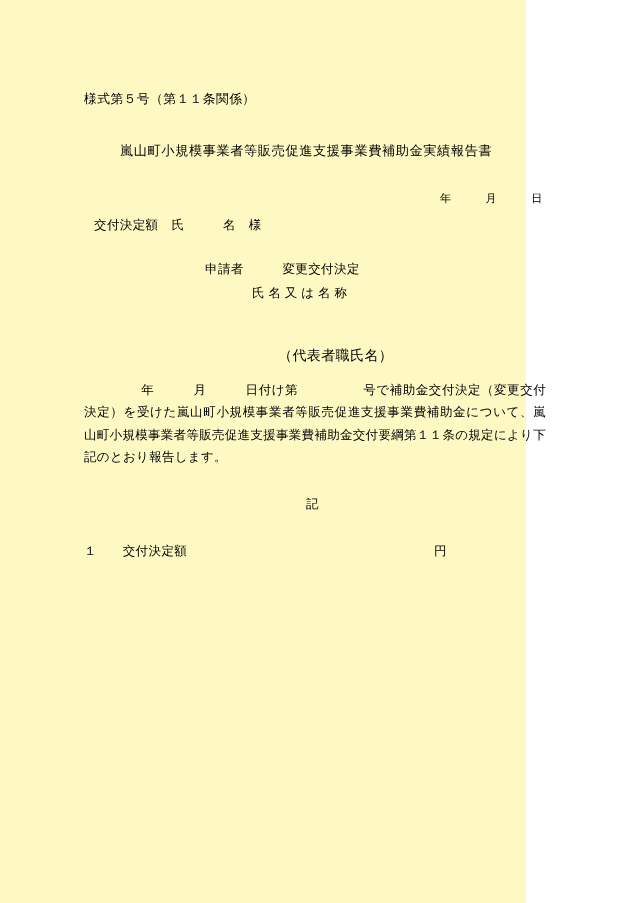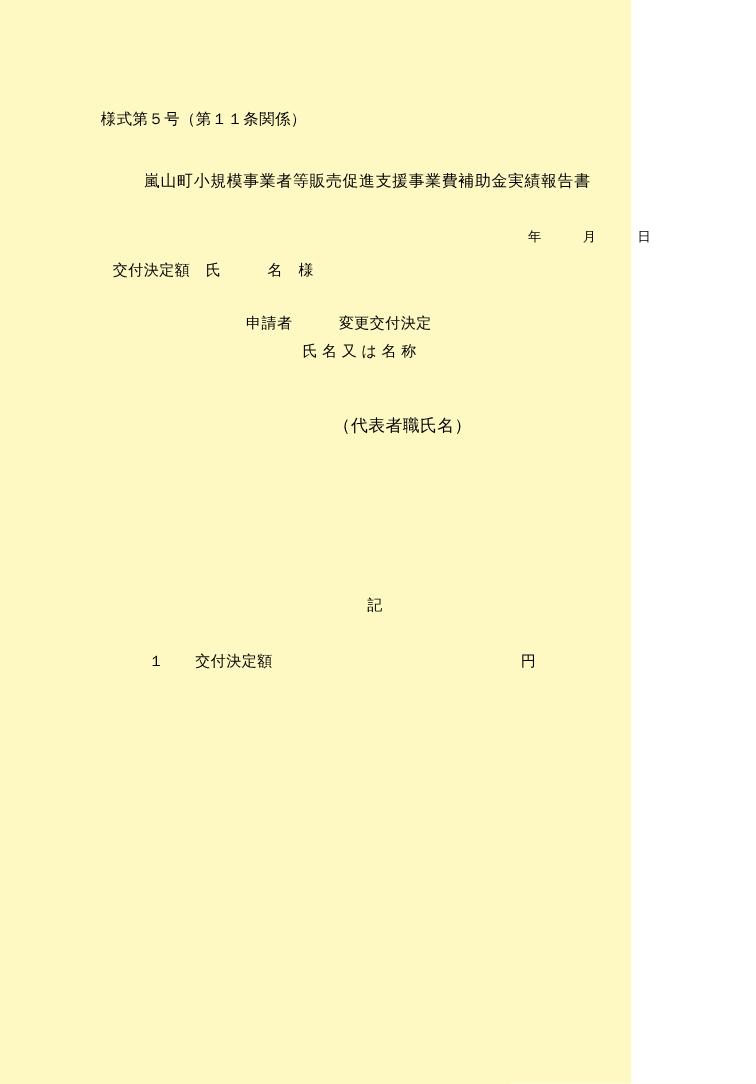--- a/index.html
+++ b/index.html
@@ -97,21 +97,20 @@
     left: 306px;
     top: 498px;
     font-size: 12.5px;
   }
 
   
   #item-1 {
     left: 84px;
     top: 545px;
     font-size: 12.5px;
-    margin-left: 40px;
   }
   #item-1-unit {
     left: 434px;
     top: 545px;
     font-size: 12.5px;
   }
 </style>
 </head>
 <body>
 
@@ -124,20 +123,23 @@
   <div class="line" id="date-line">年　　　月　　　日</div>
 
   <div class="line" id="addressee">交付決定額　氏　　　名　様</div>
 
   <div class="line" id="applicant-label">申請者　　　変更交付決定</div>
 
   <div class="line" id="applicant-name">氏 名 又 は 名 称</div>
 
   <div class="line" id="applicant-rep">（代表者職氏名）</div>
 
+  <div class="body-para">
+    <span class="indent"></span><span>年　　　月　　　日付け第　　　　　号で補助金交付決定（変更交付決定）</span><span>を受けた嵐山町小規模事業者等販売促進支援事業費補助金について、嵐山町小規模事業者等販売促進支援事業費補助金交付要綱第１１条の規定により下記のとおり報告します。</span>
+  </div>
 
   <div class="line" id="ki-mark">記</div>
 
   <div class="line" id="item-1"><span>１</span>　　<span>交付決定額</span></div>
 
   <div class="line" id="item-1-unit">円</div>
 
 </div>
 
 </body></html>

